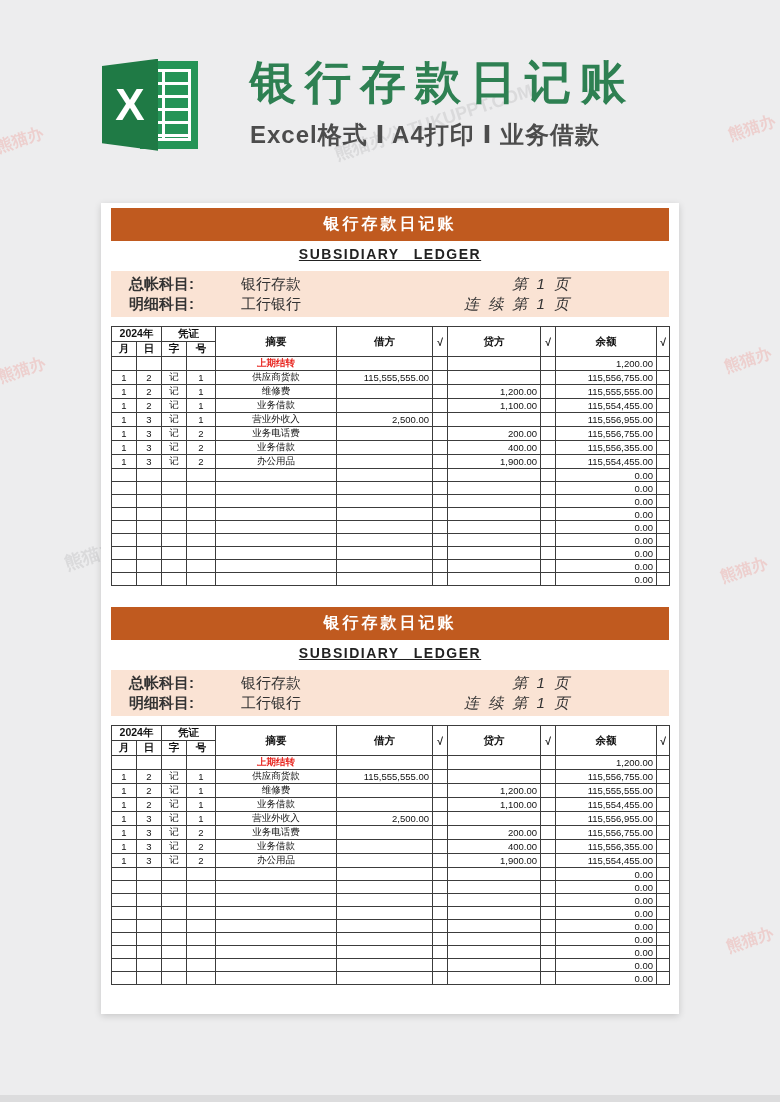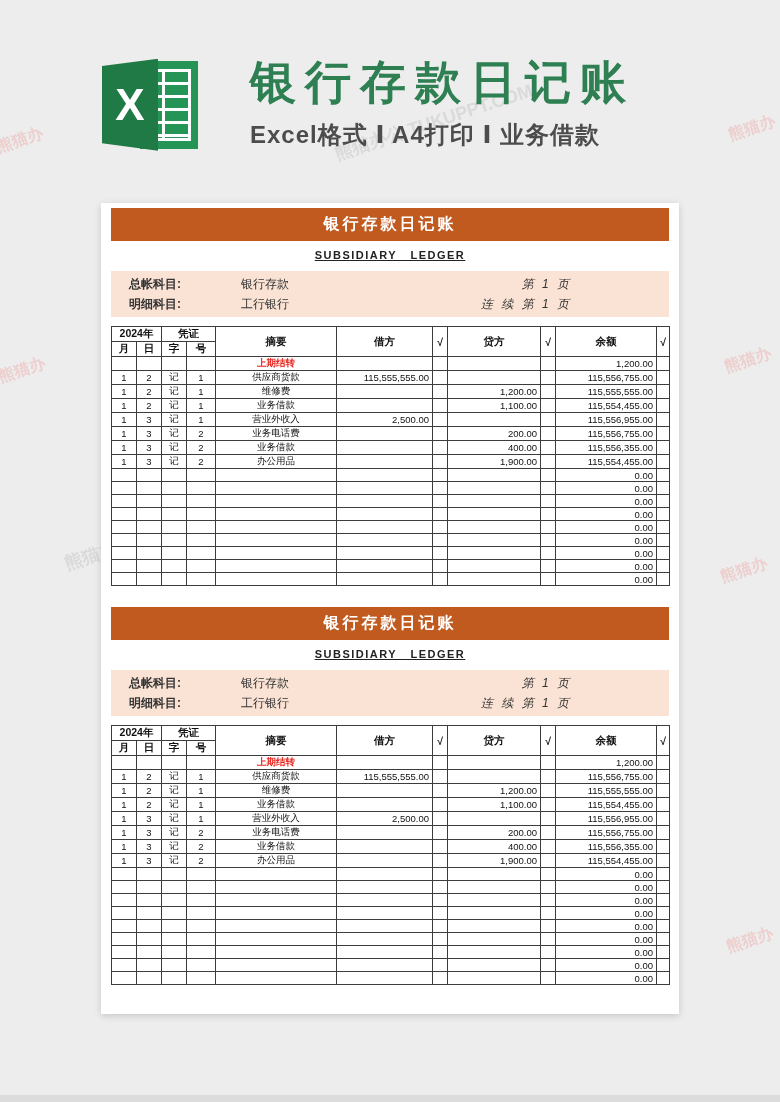--- a/index.html
+++ b/index.html
@@ -26,24 +26,24 @@
   .banner-sub{margin-top:13px;font-size:24px;font-weight:bold;color:#4C4C4C;letter-spacing:1px;white-space:nowrap;}
   
   .card{position:absolute;left:101px;top:203px;width:578px;height:811px;background:#fff;
     box-shadow:0 2px 7px rgba(0,0,0,.16);box-sizing:border-box;padding:0 10px;overflow:hidden;}
   .sec{margin:0;}
   .sec-bar{height:33px;background:#C05A1F;color:#fff;display:flex;align-items:center;justify-content:center;
     font-size:16px;font-weight:bold;letter-spacing:3px;}
   .sec1 .sec-bar{margin-top:5px;}
   .sec2 .sec-bar{margin-top:21px;}
   .sec-sub{text-align:center;margin:4px 0 8px;}
-  .sec-sub span{font-size:11px;font-weight:bold;color:#222;letter-spacing:1.5px;word-spacing:9px;
+  .sec-sub span{font-size:14px;font-weight:bold;color:#222;letter-spacing:1.5px;word-spacing:9px;
     text-decoration:underline;}
   .info-band{background:#FAE3D4;padding:3px 0;margin-bottom:9px;}
-  .info-row{display:flex;align-items:center;height:20px;font-size:12px;color:#333;}
+  .info-row{display:flex;align-items:center;height:20px;font-size:15px;color:#333;}
   .info-label{margin-left:18px;width:112px;font-weight:bold;}
   .info-value{flex:1;}
   .info-page{margin-left:auto;text-align:right;padding-right:100px;word-spacing:5px;font-style:italic;}
   
   table.ledger{border-collapse:collapse;table-layout:fixed;width:558px;}
   .ledger th,.ledger td{border:1px solid #3C3C3C;overflow:hidden;white-space:nowrap;box-sizing:border-box;}
   .ledger thead th{font-size:10.5px;font-weight:bold;height:15px;padding:0;text-align:center;color:#111;}
   .ledger tbody td{height:13px;font-size:9.5px;padding:0 2px;color:#111;}
   .ledger td.c{text-align:center;}
   .ledger td.sm{text-align:center;}

